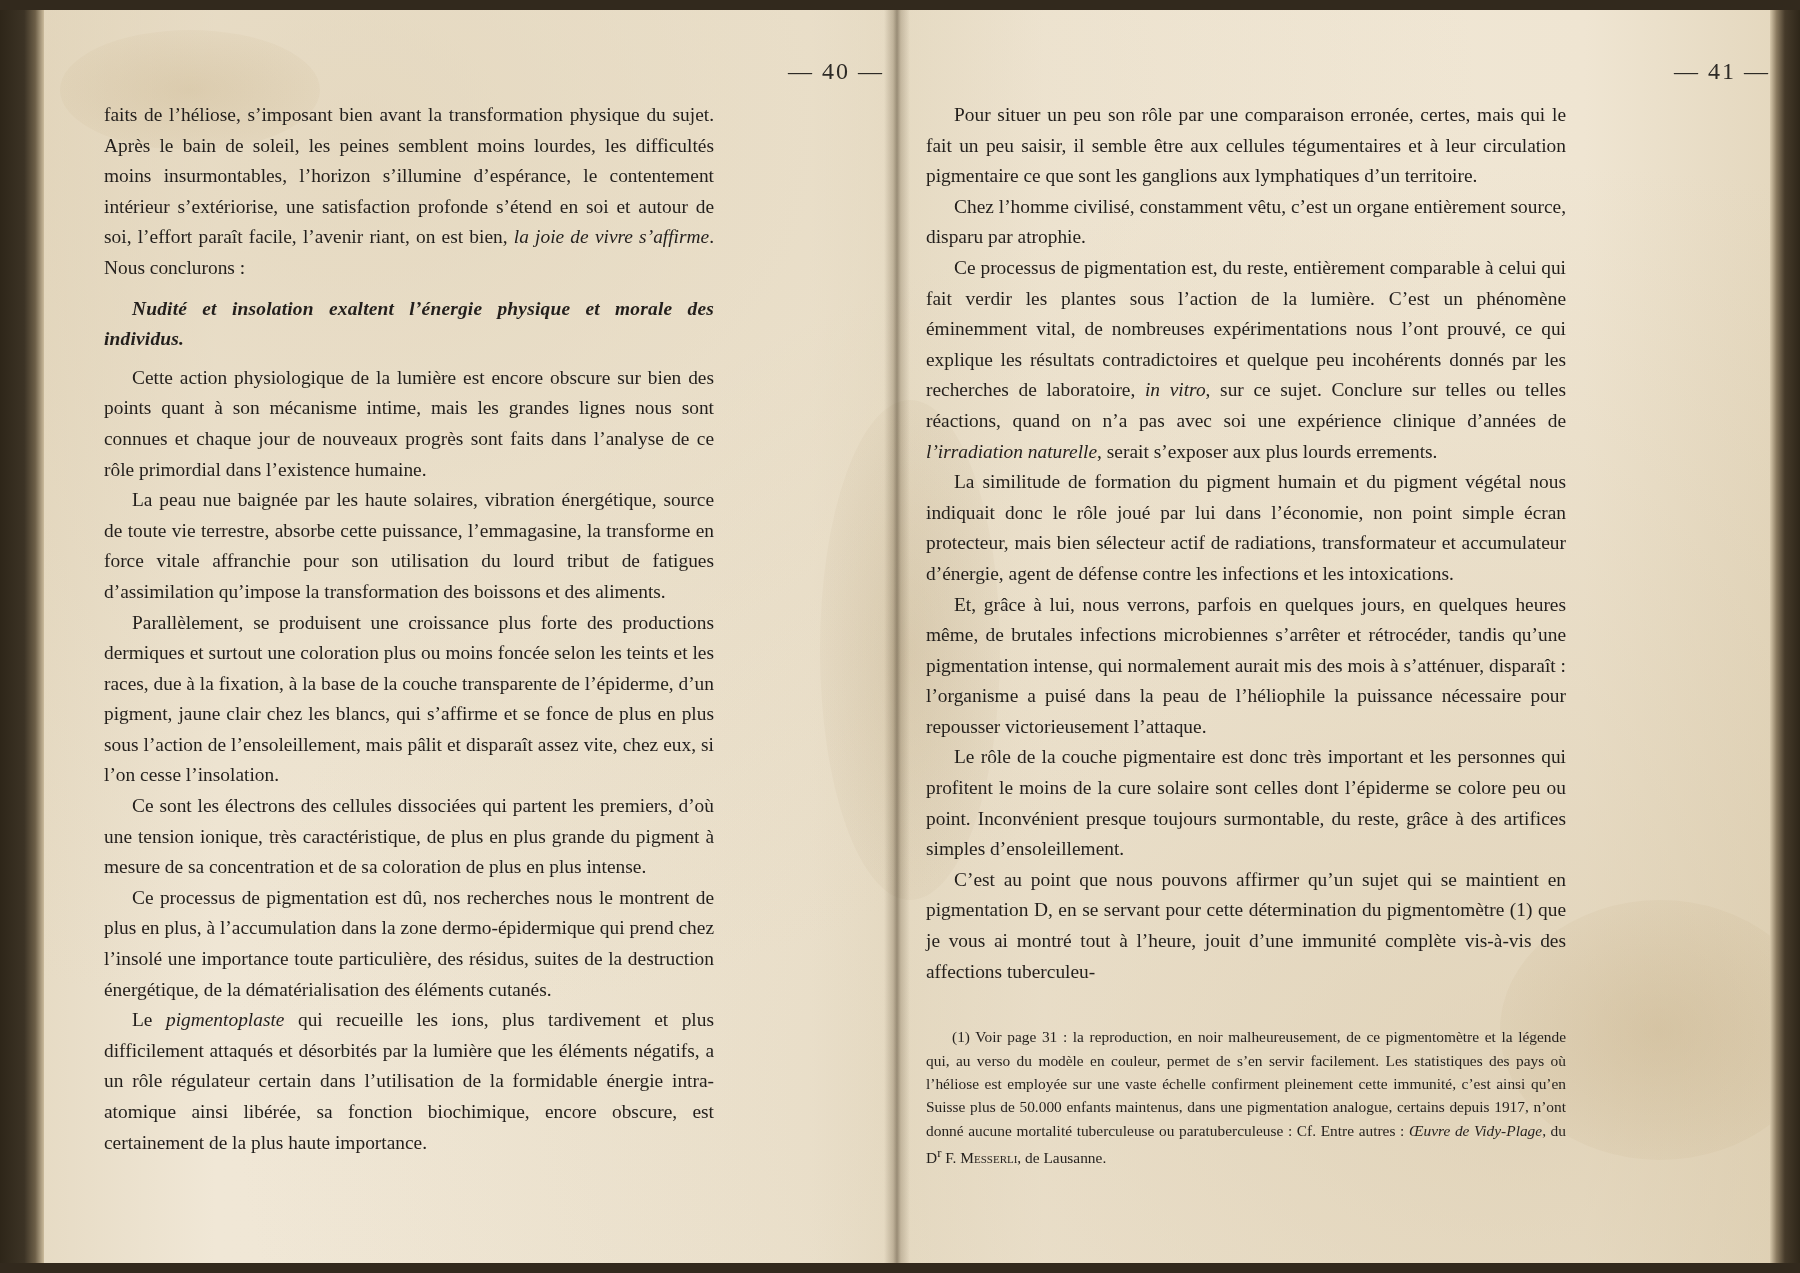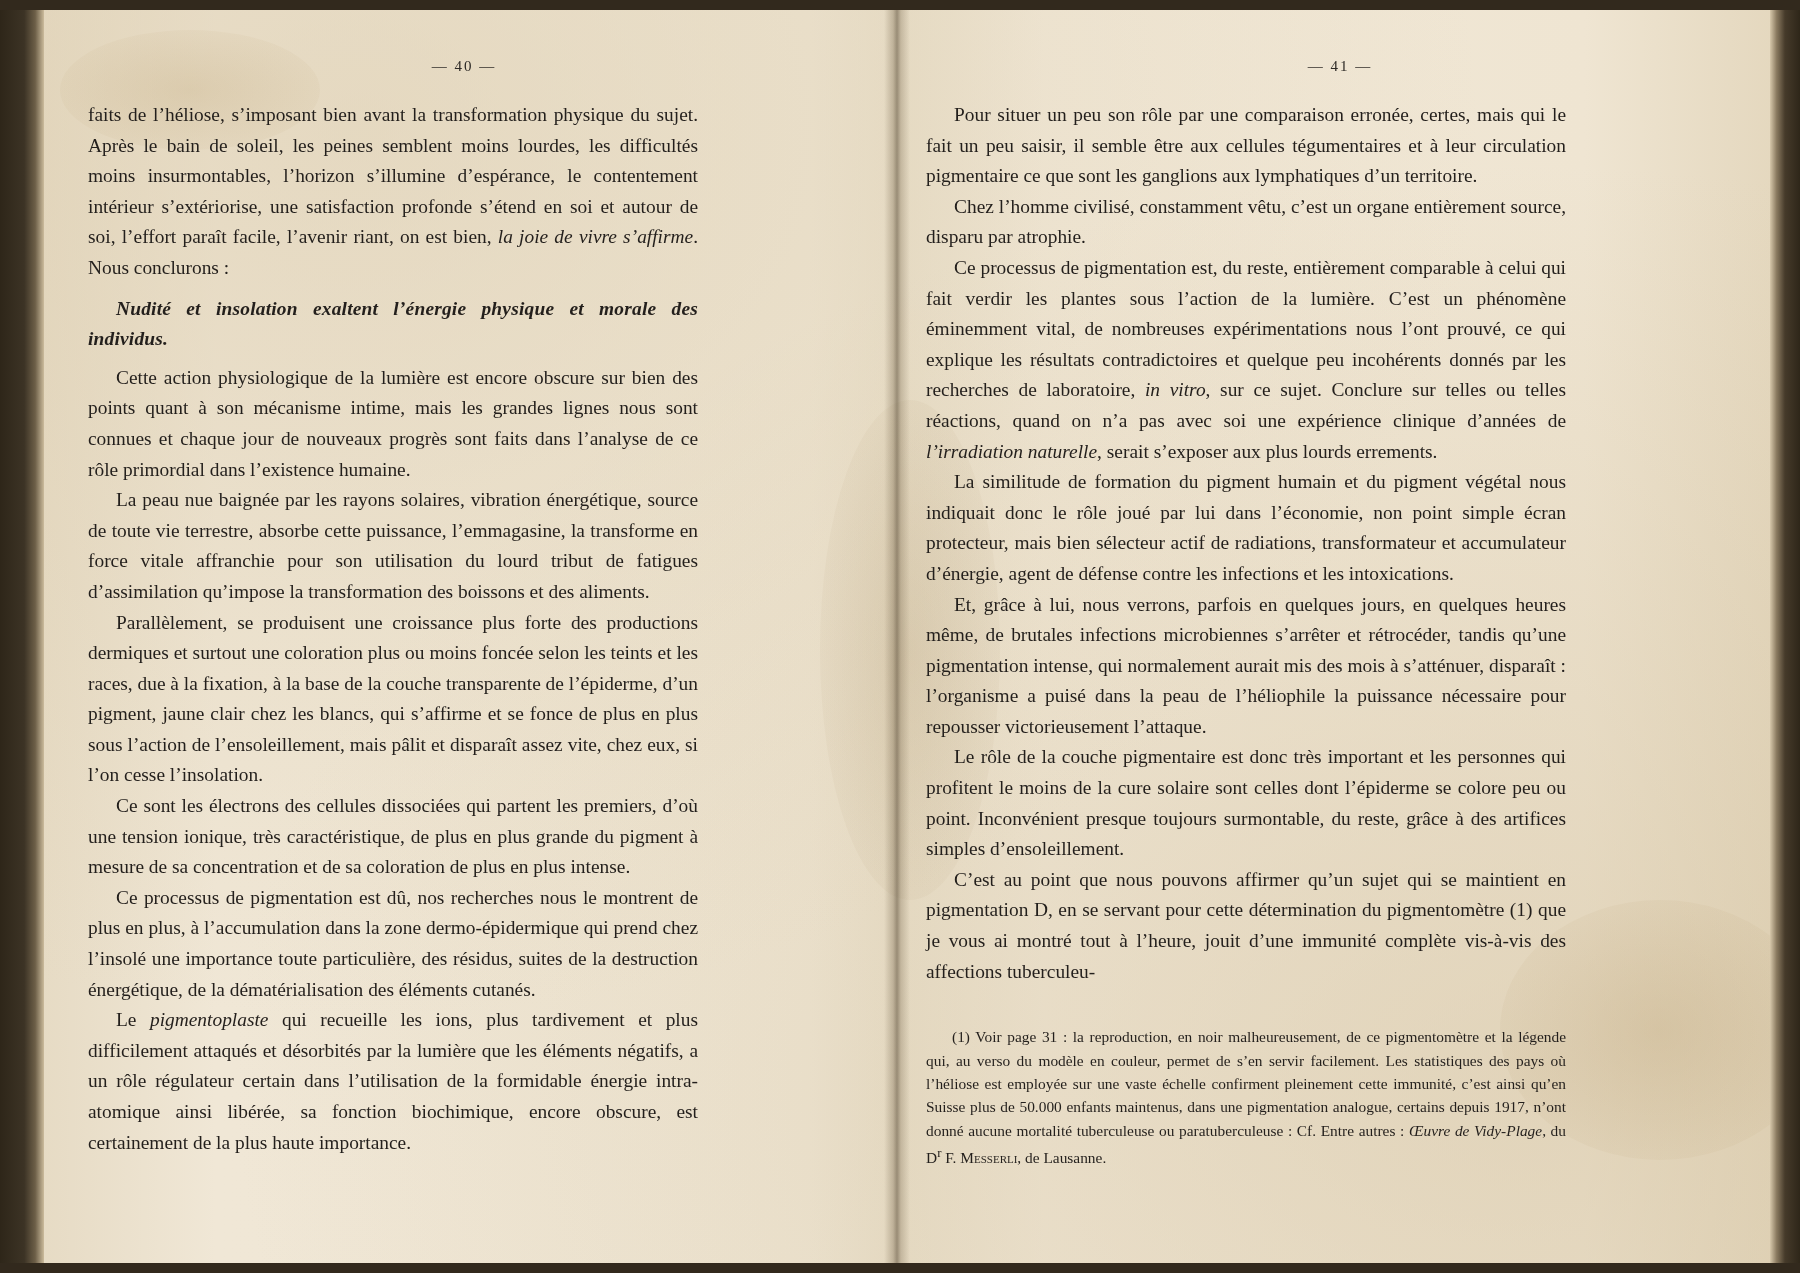--- a/index.html
+++ b/index.html
@@ -45,36 +45,36 @@
     top: 0;
     height: 1273px;
   }
   .page-left  { left: 44px;  width: 840px; }
   .page-right { left: 910px; width: 860px; }
 
   .folio {
     position: absolute;
     top: 58px;
     width: 100%;
-    text-align: center;
-    font-size: 15px;
+    text-align: right;
+    font-size: 24px;
     letter-spacing: 2px;
     color: #2d2a26;
   }
 
   .col {
     position: absolute;
     top: 100px;
     color: #231f1c;
     font-size: 19.4px;
     line-height: 30.6px;
     text-align: justify;
     text-justify: inter-word;
   }
-  .page-left .col  { left: 44px; width: 610px; }
+  .page-left .col  { left: 60px; width: 610px; }
   .page-right .col { left: 16px;  width: 640px; }
 
   p {
     margin: 0;
     text-indent: 28px;
   }
   p.noindent { text-indent: 0; }
   .subhead {
     font-weight: bold;
     text-indent: 28px;
@@ -119,21 +119,21 @@
 
   <div class="page page-left">
     <div class="folio">— 40 —</div>
     <div class="col">
 
       <p class="noindent">faits de l’héliose, s’imposant bien avant la transformation physique du sujet. Après le bain de soleil, les peines semblent moins lourdes, les difficultés moins insurmontables, l’horizon s’illumine d’espérance, le contentement intérieur s’extériorise, une satisfaction profonde s’étend en soi et autour de soi, l’effort paraît facile, l’avenir riant, on est bien, <span class="it">la joie de vivre s’affirme</span>. Nous conclurons :</p>
 
       <p class="subhead">Nudité et insolation exaltent l’énergie physique et morale des individus.</p>
 
       <p>Cette action physiologique de la lumière est encore obscure sur bien des points quant à son mécanisme intime, mais les grandes lignes nous sont connues et chaque jour de nouveaux progrès sont faits dans l’analyse de ce rôle primordial dans l’existence humaine.</p>
-      <p>La peau nue baignée par les rayons solaires, vibration énergétique, source de toute vie terrestre, absorbe cette puissance, l’emmagasine, la transforme en force vitale affranchie pour son utilisation du lourd tribut de fatigues d’assimilation qu’impose la transformation des boissons et des aliments.</p>
+      <p>La peau nue baignée par les haute solaires, vibration énergétique, source de toute vie terrestre, absorbe cette puissance, l’emmagasine, la transforme en force vitale affranchie pour son utilisation du lourd tribut de fatigues d’assimilation qu’impose la transformation des boissons et des aliments.</p>
       <p>Parallèlement, se produisent une croissance plus forte des productions dermiques et surtout une coloration plus ou moins foncée selon les teints et les races, due à la fixation, à la base de la couche transparente de l’épiderme, d’un pigment, jaune clair chez les blancs, qui s’affirme et se fonce de plus en plus sous l’action de l’ensoleillement, mais pâlit et disparaît assez vite, chez eux, si l’on cesse l’insolation.</p>
       <p>Ce sont les électrons des cellules dissociées qui partent les premiers, d’où une tension ionique, très caractéristique, de plus en plus grande du pigment à mesure de sa concentration et de sa coloration de plus en plus intense.</p>
       <p>Ce processus de pigmentation est dû, nos recherches nous le montrent de plus en plus, à l’accumulation dans la zone dermo-épidermique qui prend chez l’insolé une importance toute particulière, des résidus, suites de la destruction énergétique, de la dématérialisation des éléments cutanés.</p>
 
       <p>Le <span class="it">pigmentoplaste</span> qui recueille les ions, plus tardivement et plus difficilement attaqués et désorbités par la lumière que les éléments négatifs, a un rôle régulateur certain dans l’utilisation de la formidable énergie intra-atomique ainsi libérée, sa fonction biochimique, encore obscure, est certainement de la plus haute importance.</p>
 
     </div>
   </div>
 
   <div class="page page-right">

